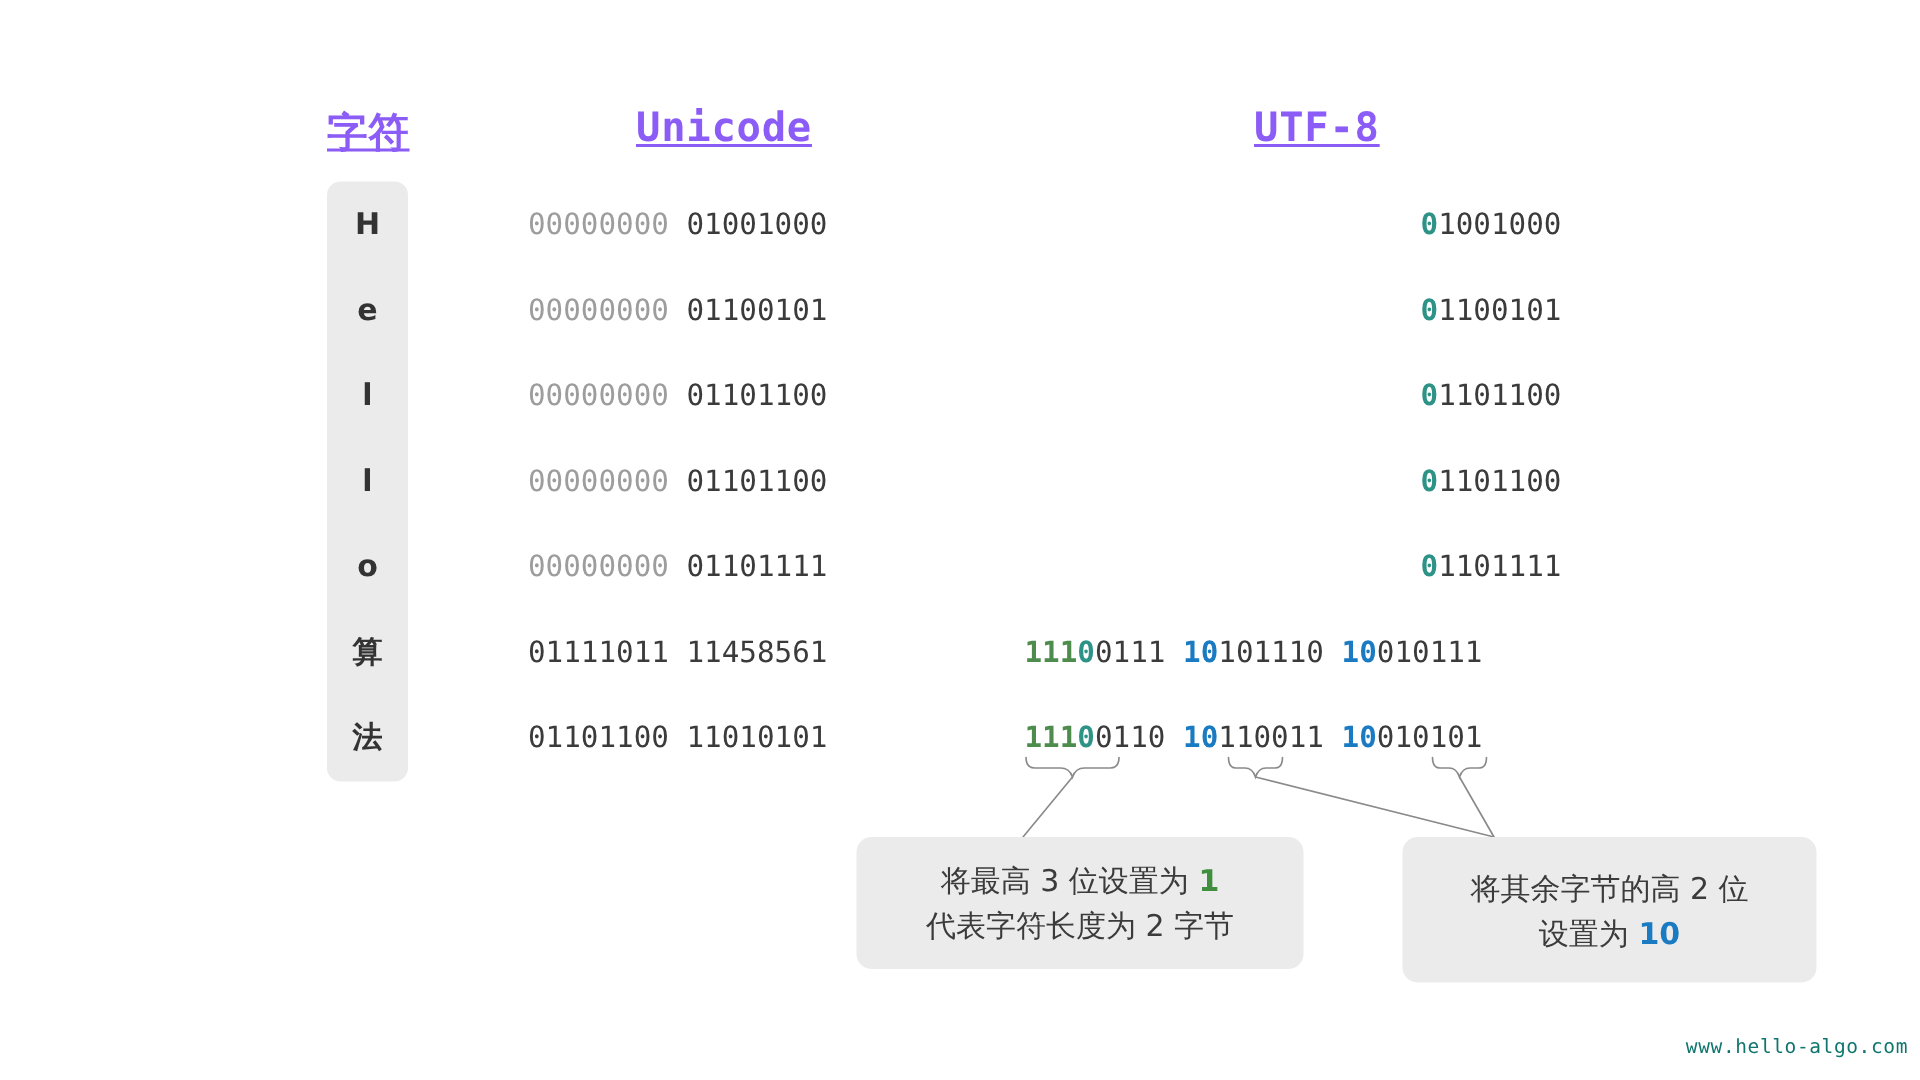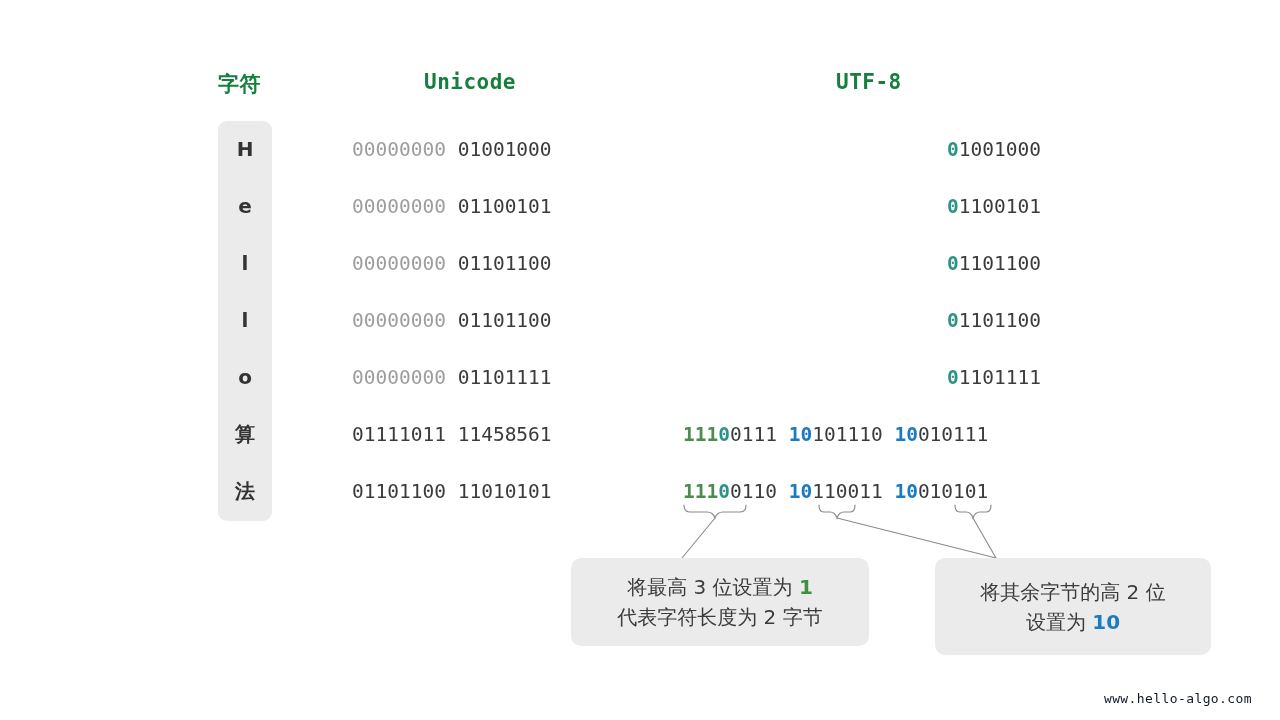--- a/index.html
+++ b/index.html
@@ -16,24 +16,25 @@
     -webkit-font-smoothing: antialiased;
   }
 
   .stage { position: absolute; left: 0; top: 0; width: 1280px; height: 720px; }
 
   
   .hdr {
     position: absolute;
     font-family: "DejaVu Sans Mono", monospace;
     font-weight: 700;
-    font-size: 21px;
-    color: #15803d;
+    font-size: 27px;
+    color: #8b5cf6;
     letter-spacing: 0.5px;
     white-space: nowrap;
+    text-decoration: underline;
   }
   .hdr-char { left: 218px; top: 70px; font-family: "DejaVu Sans", sans-serif; }
   .hdr-unicode { left: 424px; top: 70px; }
   .hdr-utf8 { left: 836px; top: 70px; }
 
   
   .char-panel {
     position: absolute;
     left: 218px;
     top: 121px;
@@ -97,25 +98,25 @@
 
   
   .connectors {
     position: absolute; left: 0; top: 0; width: 1280px; height: 720px;
     pointer-events: none;
   }
 
   
   .watermark {
     position: absolute;
-    right: 28px;
+    right: 8px;
     bottom: 14px;
     font-family: "DejaVu Sans Mono", monospace;
     font-size: 13px;
-    color: #0f172a;
+    color: #0f766e;
     letter-spacing: 0.4px;
   }
 </style>
 </head>
 <body>
 
 <div class="stage">
 
   <div class="hdr hdr-char">字符</div>
   <div class="hdr hdr-unicode">Unicode</div>

